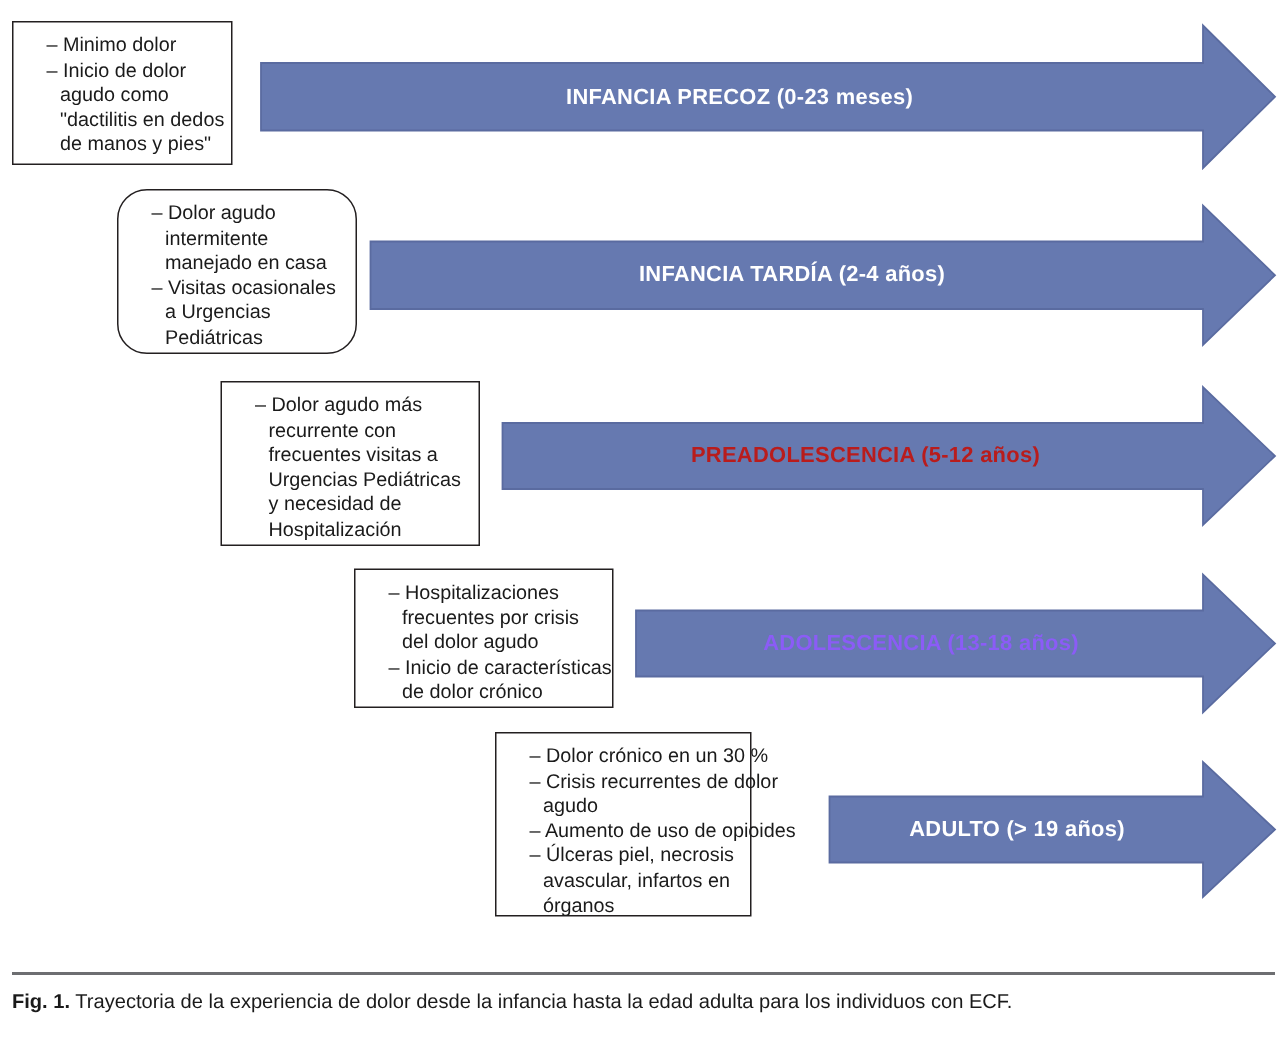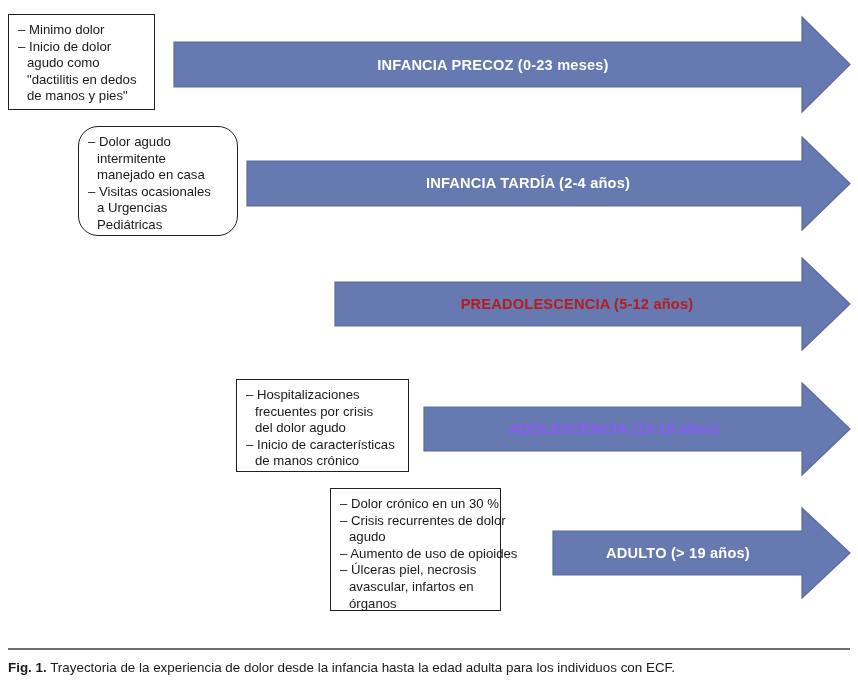--- a/index.html
+++ b/index.html
@@ -18,21 +18,21 @@
     height: 692px;
     overflow: hidden;
     background: #ffffff;
   }
   
   .note-box {
     position: absolute;
     box-sizing: border-box;
     border: 1px solid #231f20;
     background: #ffffff;
-    padding: 7px 8px 7px 9px;
+    padding: 7px 8px 7px 22px;
     font-size: 13.2px;
     line-height: 16.6px;
     color: #1a1a1a;
   }
   .note-line {
     display: block;
     white-space: pre;
   }
   .note-line.dash {
     text-indent: -9px;
@@ -110,33 +110,41 @@
       <span class="note-line cont">a Urgencias</span>
       <span class="note-line cont">Pediátricas</span>
     </div>
   <div class="arrow" id="arrow-1" style="left:247px; top:137px; width:603px; height:93px;">
     <svg viewBox="0 0 603 93" width="603" height="93" preserveAspectRatio="none">
       <polygon points="0,24 555,24 555,0 603,46.5 555,93 555,69 0,69" fill="#6679b0" stroke="#5a6ba0" stroke-width="1.2"></polygon>
     </svg>
   </div>
   <div class="arrow-label" id="label-1" style="left: 528px; top: 183px; color: rgb(255, 255, 255);">INFANCIA TARDÍA (2-4 años)</div>
 
+  <div class="note-box" id="box-2" style="left: 147px; top: 254px; width: 173px; height: 110px; border-color: rgb(35, 31, 32);">
+      <span class="note-line dash">– Dolor agudo más</span>
+      <span class="note-line cont">recurrente con</span>
+      <span class="note-line cont">frecuentes visitas a</span>
+      <span class="note-line cont">Urgencias Pediátricas</span>
+      <span class="note-line cont">y necesidad de</span>
+      <span class="note-line cont">Hospitalización</span>
+    </div>
   <div class="arrow" id="arrow-2" style="left:335px; top:258px; width:515px; height:92px;">
     <svg viewBox="0 0 515 92" width="515" height="92" preserveAspectRatio="none">
       <polygon points="0,24 467,24 467,0 515,46 467,92 467,68 0,68" fill="#6679b0" stroke="#5a6ba0" stroke-width="1.2"></polygon>
     </svg>
   </div>
   <div class="arrow-label" id="label-2" style="left: 577px; top: 304px; color: #b91c1c;">PREADOLESCENCIA (5-12 años)</div>
 
   <div class="note-box" id="box-3" style="left: 236px; top: 379px; width: 173px; height: 93px; border-color: rgb(35, 31, 32);">
       <span class="note-line dash">– Hospitalizaciones</span>
       <span class="note-line cont">frecuentes por crisis</span>
       <span class="note-line cont">del dolor agudo</span>
       <span class="note-line dash">– Inicio de características</span>
-      <span class="note-line cont">de manos crónico</span>
+      <span class="note-line cont">de dolor crónico</span>
     </div>
   <div class="arrow" id="arrow-3" style="left:424px; top:383px; width:426px; height:92px;">
     <svg viewBox="0 0 426 92" width="426" height="92" preserveAspectRatio="none">
       <polygon points="0,24 378,24 378,0 426,46 378,92 378,68 0,68" fill="#6679b0" stroke="#5a6ba0" stroke-width="1.2"></polygon>
     </svg>
   </div>
   <div class="arrow-label" id="label-3" style="left: 614px; top: 429px; color: #8b5cf6;">ADOLESCENCIA (13-18 años)</div>
 
   <div class="note-box" id="box-4" style="left: 330px; top: 488px; width: 171px; height: 123px; border-color: rgb(35, 31, 32);">
       <span class="note-line dash">– Dolor crónico en un 30 %</span>

